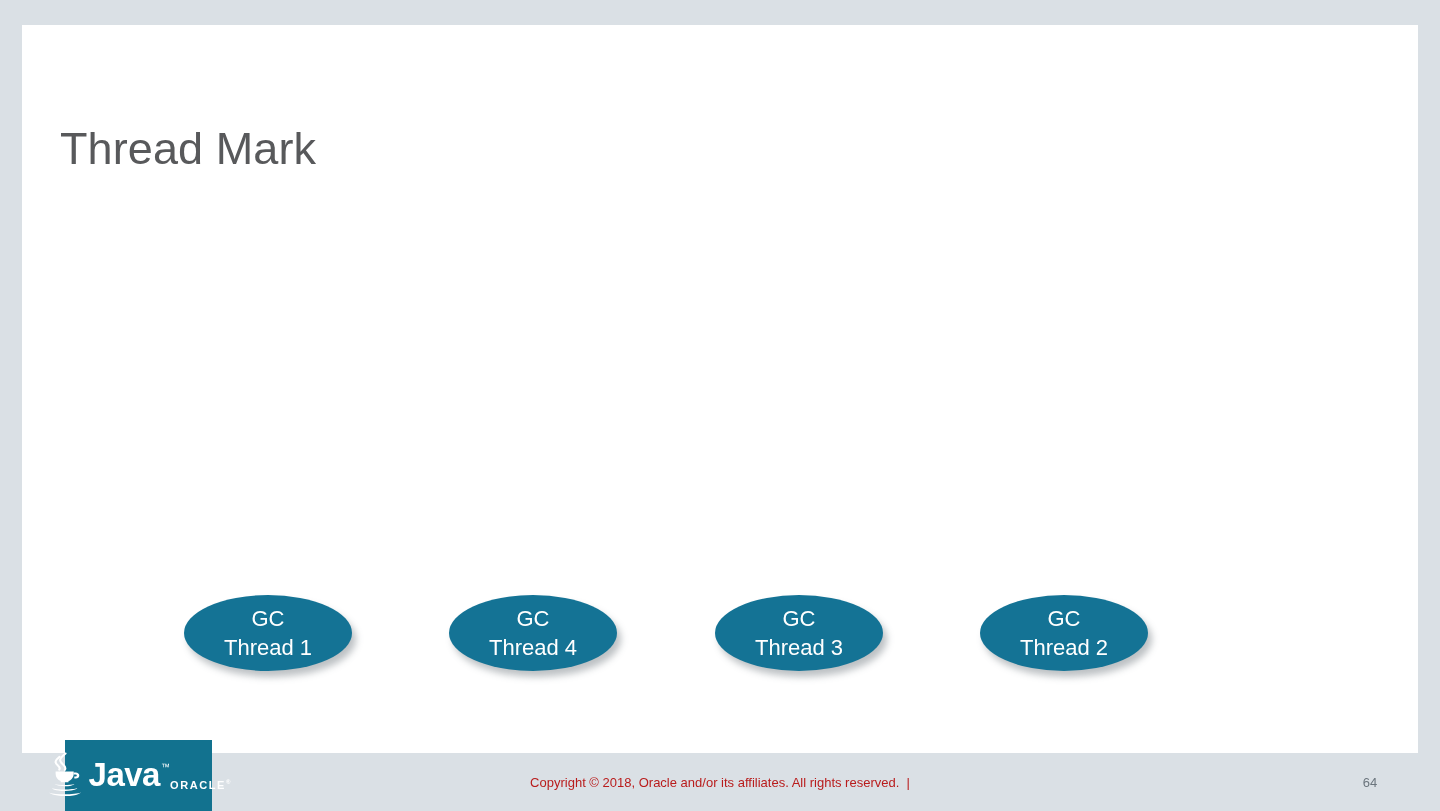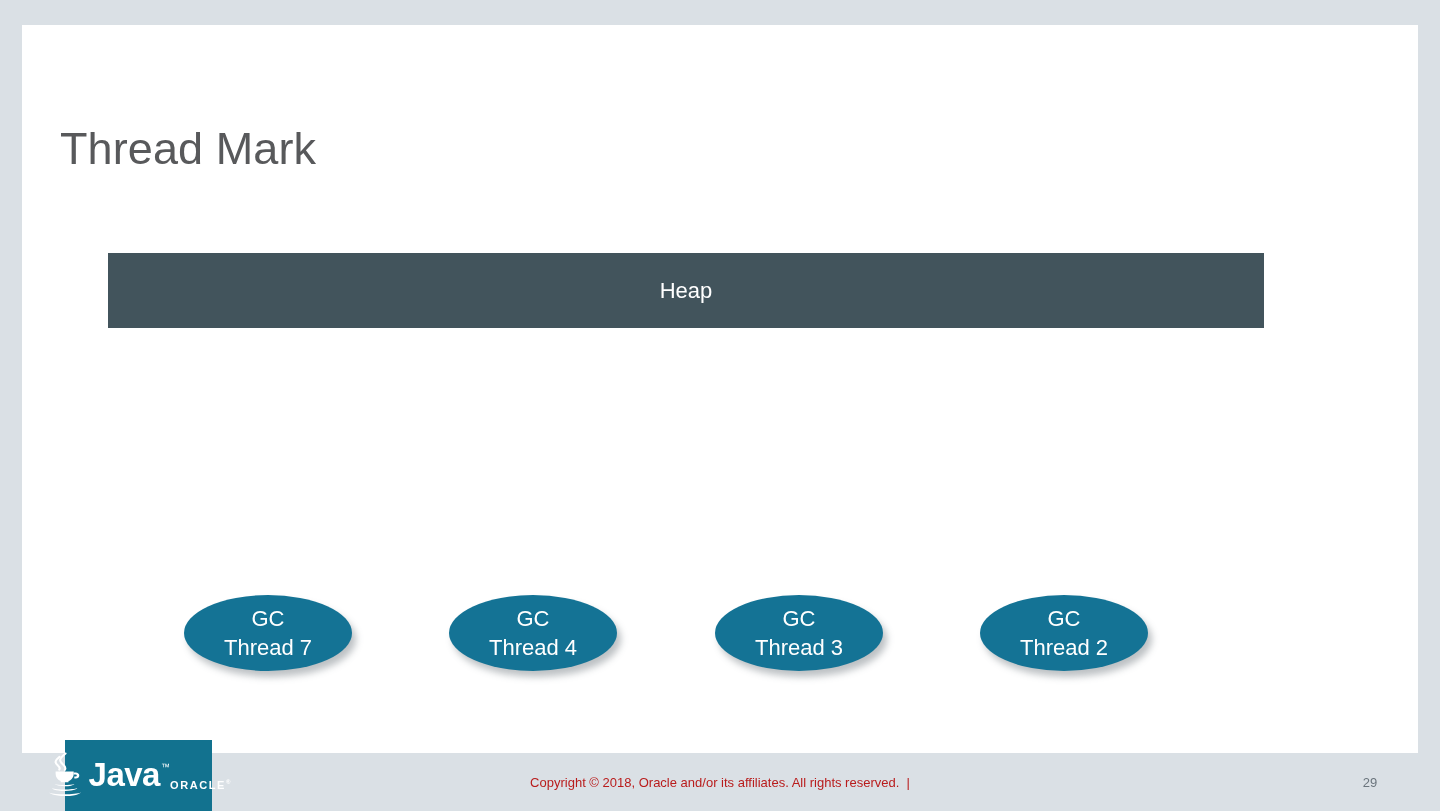--- a/index.html
+++ b/index.html
@@ -162,31 +162,28 @@
     letter-spacing: 0;
   }
 </style>
 </head>
 <body>
 
 <div class="slide">
 
   <h1 class="slide-title">Thread Mark</h1>
 
-  <div class="heap-bar">
-    <span class="heap-label">Heap</span>
-  </div>
 
 </div>
 
 <div class="threads-row">
 
   <div class="gc-thread t0">
     <span class="ln">GC</span>
-    <span class="ln">Thread 7</span>
+    <span class="ln">Thread 1</span>
   </div>
 
   <div class="gc-thread t1">
     <span class="ln">GC</span>
     <span class="ln">Thread 4</span>
   </div>
 
   <div class="gc-thread t2">
     <span class="ln">GC</span>
     <span class="ln">Thread 3</span>
@@ -194,21 +191,21 @@
 
   <div class="gc-thread t3">
     <span class="ln">GC</span>
     <span class="ln">Thread 2</span>
   </div>
 
 </div>
 
 <div class="footer-copyright">Copyright © 2018, Oracle and/or its affiliates. All rights reserved.  |</div>
 
-<div class="footer-pagenum">29</div>
+<div class="footer-pagenum">64</div>
 
 <div class="java-logo">
 
   <span class="java-cup">
     <svg width="40" height="48" viewBox="0 0 40 48" aria-hidden="true">
       <g fill="none" stroke="#ffffff" stroke-width="2.1" stroke-linecap="round">
         <path d="M20.5 3.5c-3.2 2.6-5.4 4.6-5.4 6.6 0 1.9 1.7 3.2 3.2 4.6 1.8 1.6 2.8 3 1.6 5.1"></path>
         <path d="M14.6 6.8c-2.4 2.0-4.0 3.6-4.0 5.2 0 1.5 1.3 2.6 2.5 3.7 1.4 1.2 2.1 2.3 1.2 3.9"></path>
       </g>
       <g fill="#ffffff">

